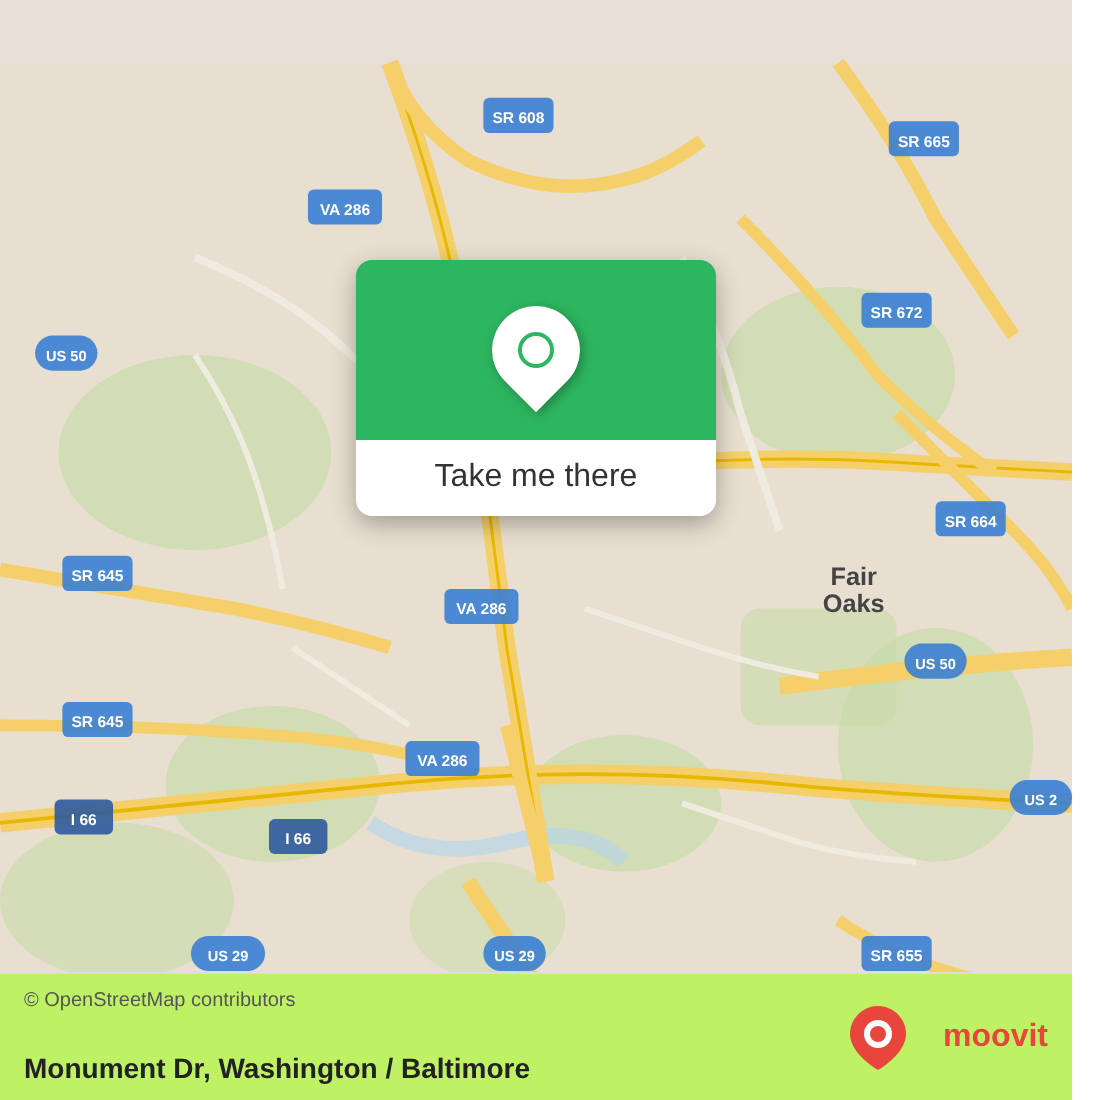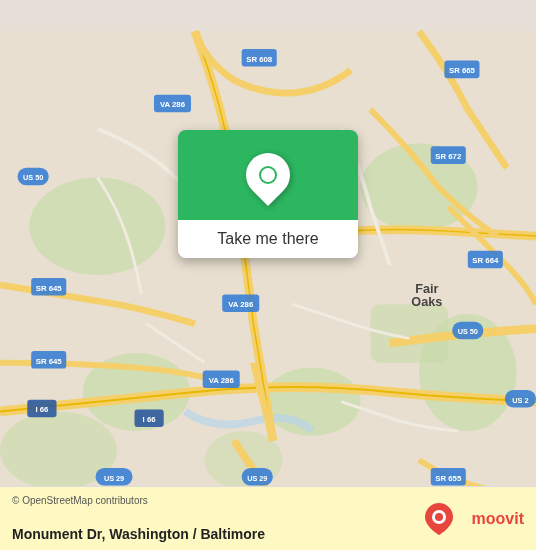--- a/index.html
+++ b/index.html
@@ -26,21 +26,21 @@
       width: 100%;
       height: 100%;
     }
 
     
     #bottom-bar {
       position: absolute;
       bottom: 0;
       left: 0;
       right: 0;
-      background: #fef9c3;
+      background: #bef264;
       padding: 8px 12px;
       display: flex;
       align-items: center;
       justify-content: space-between;
       border-top: 1px solid #ddd;
       z-index: 10;
     }
 
     #bottom-left {
       display: flex;

